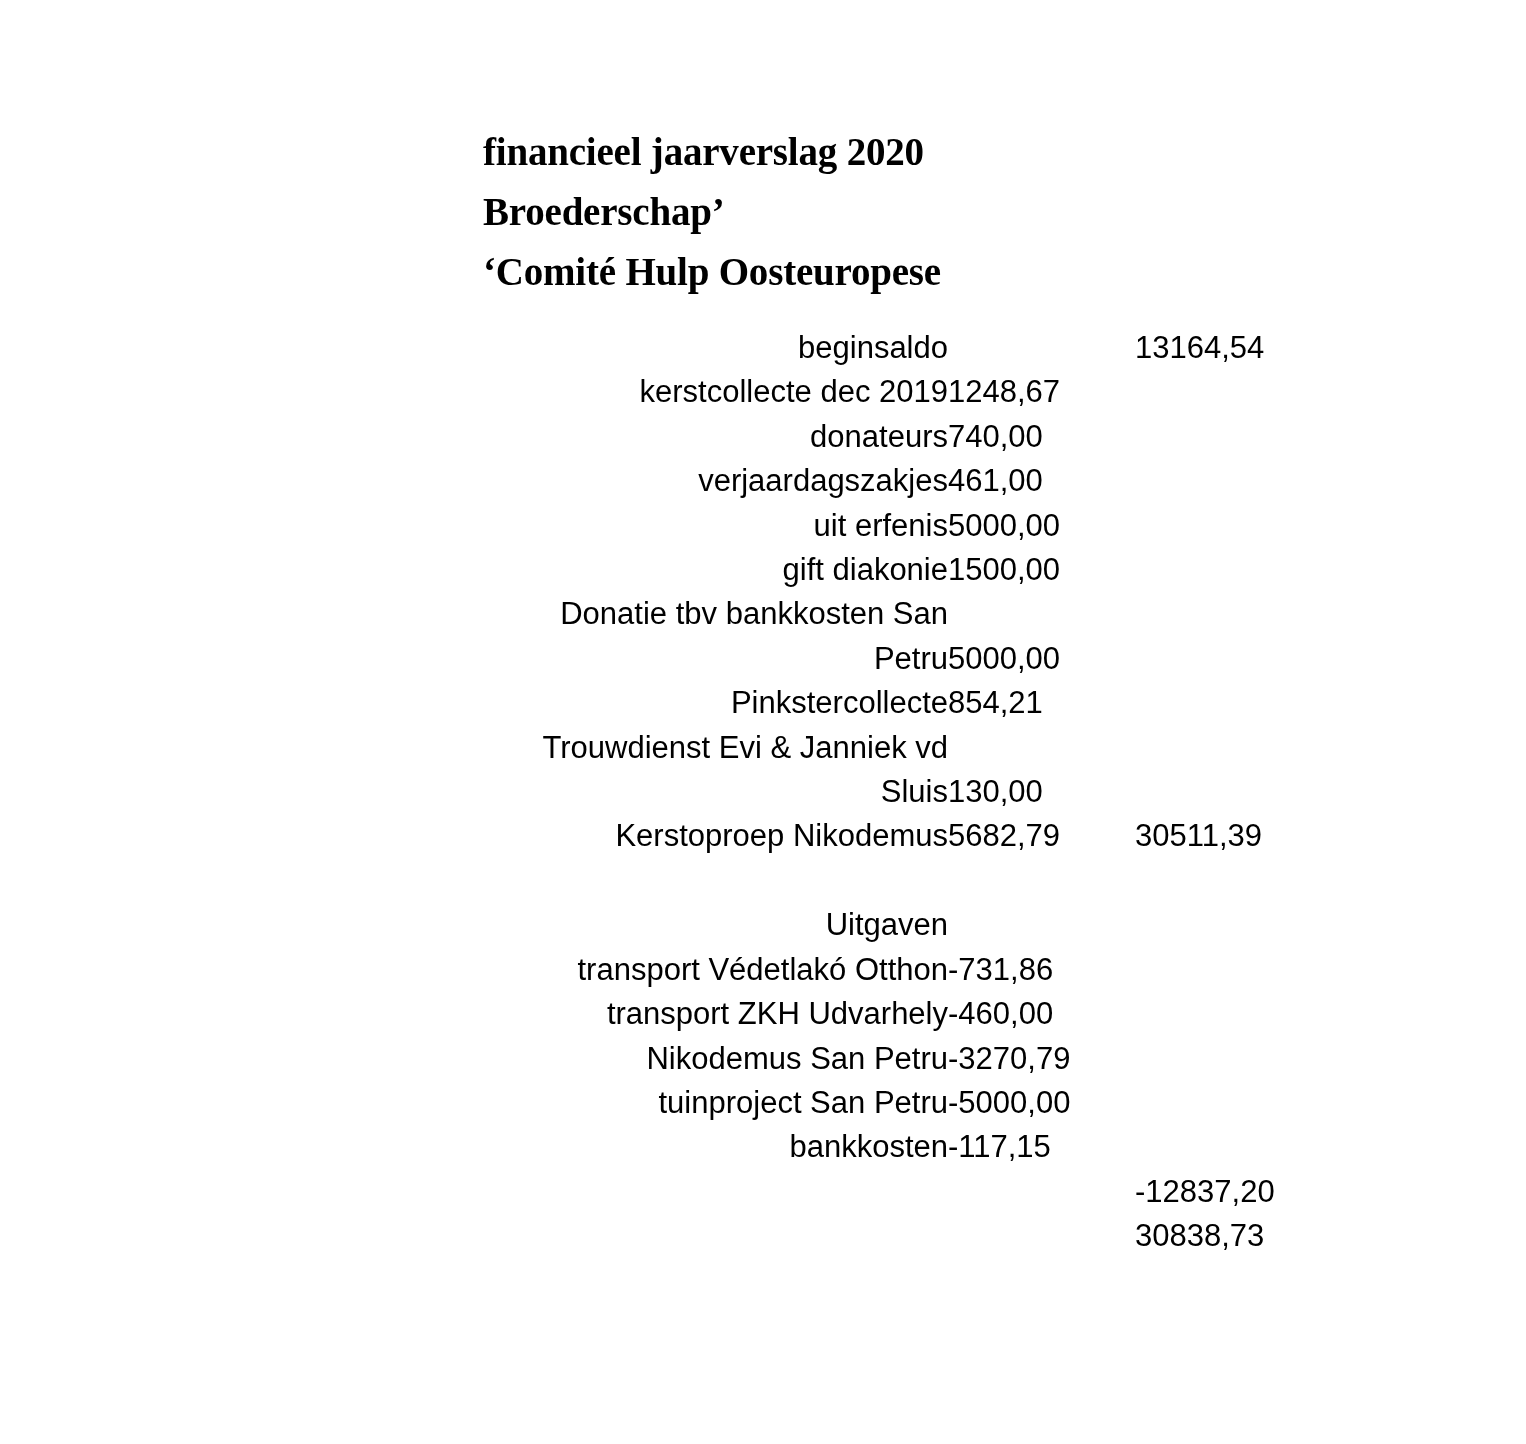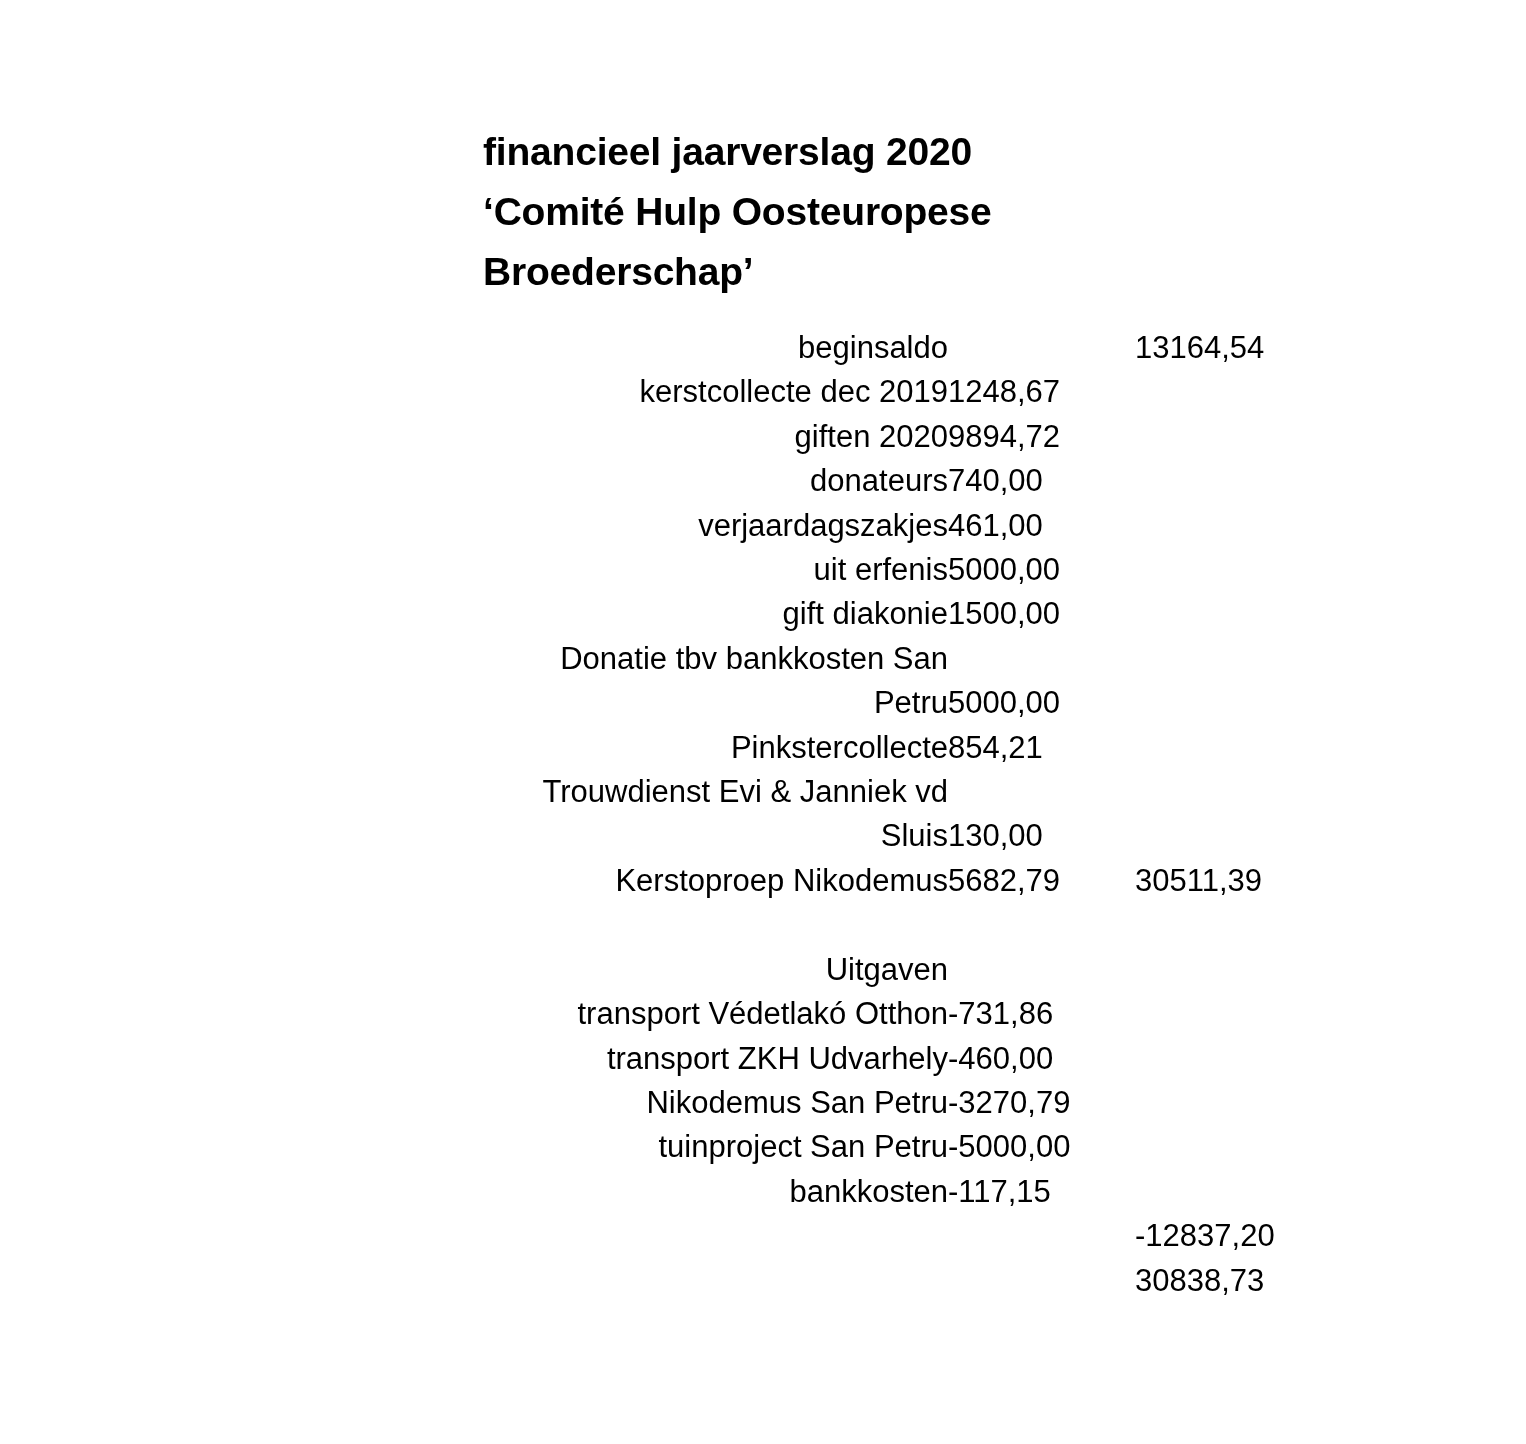--- a/index.html
+++ b/index.html
@@ -28,20 +28,21 @@
   
   .title-block {
     position: absolute;
     left: 483px;
     top: 122px;
     width: 700px;
     font-weight: bold;
     font-size: 39px;
     line-height: 60px;
     letter-spacing: -0.2px;
+    font-family: Liberation Serif, serif;
   }
   .title-line {
     display: block;
     white-space: nowrap;
   }
 
   
   .ledger {
     position: absolute;
     left: 148px;
@@ -76,47 +77,42 @@
     font-size: 31px;
   }
 </style>
 </head>
 <body>
 
 <div id="doc">
 
   <div class="title-block">
     <span class="title-line">financieel jaarverslag 2020</span>
+    <span class="title-line">Broederschap’</span>
     <span class="title-line">‘Comité Hulp Oosteuropese</span>
-    <span class="title-line">Broederschap’</span>
   </div>
 
   <table class="ledger">
     <colgroup>
       <col class="c-label">
       <col class="c-amt1">
       <col class="c-amt2">
     </colgroup>
     <tbody>
         <tr>
           <td class="label">beginsaldo</td>
           <td class="amt">&nbsp;</td>
           <td class="amt">13164,54</td>
         </tr>
         <tr>
           <td class="label">kerstcollecte dec 2019</td>
           <td class="amt">1248,67</td>
           <td class="amt">&nbsp;</td>
         </tr>
         <tr>
-          <td class="label">giften 2020</td>
-          <td class="amt">9894,72</td>
-          <td class="amt">&nbsp;</td>
-        </tr>
-        <tr>
           <td class="label">donateurs</td>
           <td class="amt">740,00</td>
           <td class="amt">&nbsp;</td>
         </tr>
         <tr>
           <td class="label">verjaardagszakjes</td>
           <td class="amt">461,00</td>
           <td class="amt">&nbsp;</td>
         </tr>
         <tr>

